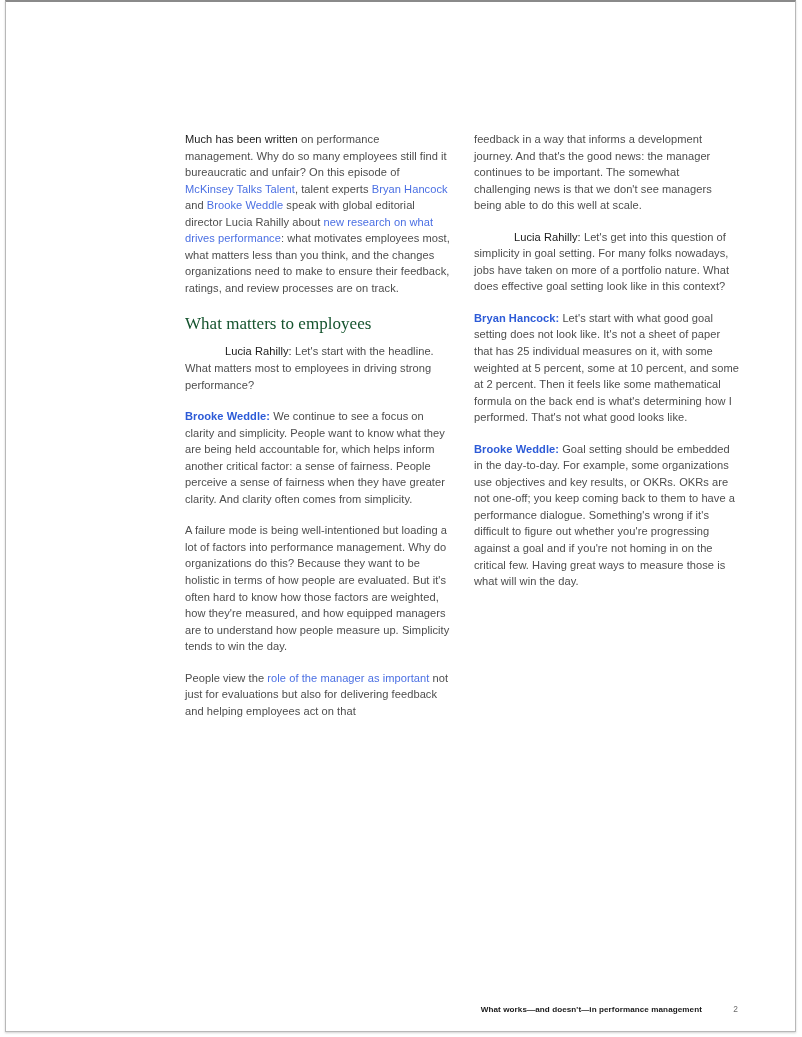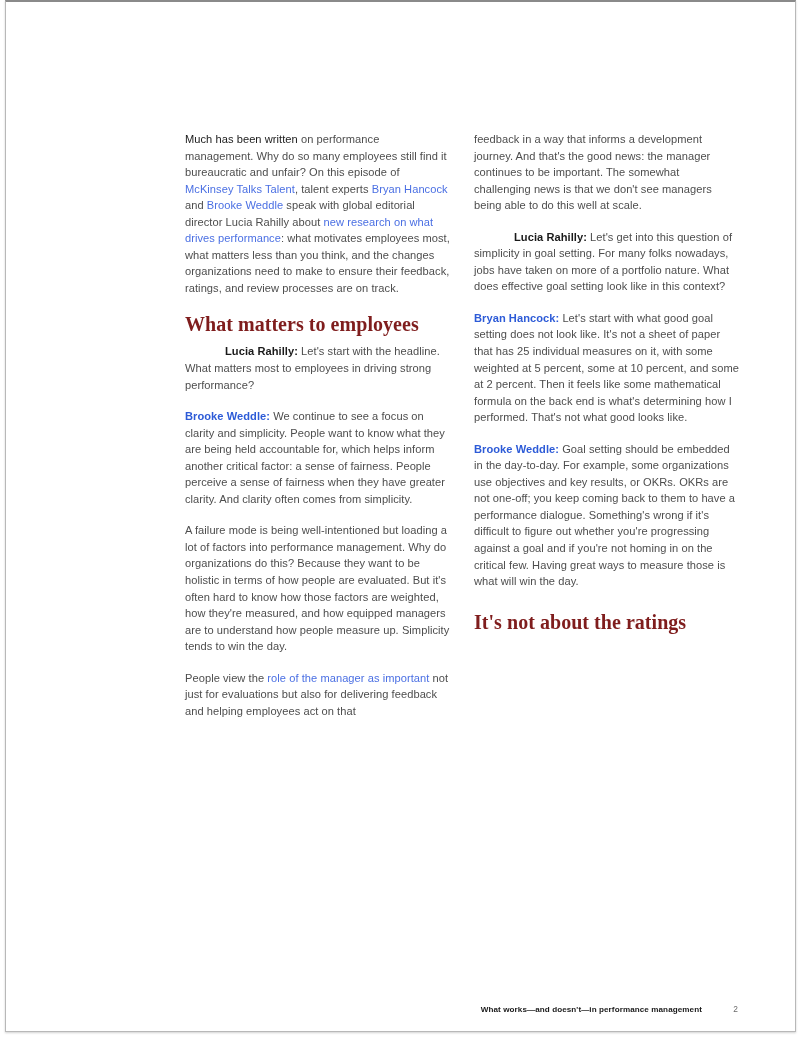--- a/index.html
+++ b/index.html
@@ -45,40 +45,40 @@
     color: #4d4d4d;
     letter-spacing: 0.005em;
     text-align: left;
   }
   p:last-child { margin-bottom: 0; }
   .lede-bold {
     font-weight: normal;
     color: #1a1a1a;
   }
   .speaker {
-    font-weight: bold;
+    font-weight: normal;
     color: #1a1a1a;
     padding-left: 40px;
   }
   .speaker-blue {
     font-weight: bold;
     color: #2d5bd7;
   }
   .link {
     color: #4a6fe3;
   }
   .link-italic {
     color: #4a6fe3;
   }
   h2 {
     font-family: "Liberation Serif", serif;
-    font-size: 20px;
+    font-size: 17px;
     line-height: 20px;
-    font-weight: bold;
-    color: #7f1d1d;
+    font-weight: normal;
+    color: #14532d;
     margin: 22px 0 9px 0;
     letter-spacing: 0.002em;
   }
   h2.first { margin-top: 18px; }
   .footer {
     position: absolute;
     left: 193px;
     right: 57px;
     top: 1002px;
     display: flex;
@@ -127,21 +127,20 @@
     <div class="col">
 
       <p>feedback in a way that informs a development journey. And that's the good news: the manager continues to be important. The somewhat challenging news is that we don't see managers being able to do this well at scale.</p>
 
       <p><span class="speaker">Lucia Rahilly:</span><span> Let's get into this question of simplicity in goal setting. For many folks nowadays, jobs have taken on more of a portfolio nature. What does effective goal setting look like in this context?</span></p>
 
       <p><span class="speaker-blue">Bryan Hancock:</span><span> Let's start with what good goal setting does not look like. It's not a sheet of paper that has 25 individual measures on it, with some weighted at 5 percent, some at 10 percent, and some at 2 percent. Then it feels like some mathematical formula on the back end is what's determining how I performed. That's not what good looks like.</span></p>
 
       <p><span class="speaker-blue">Brooke Weddle:</span><span> Goal setting should be embedded in the day-to-day. For example, some organizations use objectives and key results, or OKRs. OKRs are not one-off; you keep coming back to them to have a performance dialogue. Something's wrong if it's difficult to figure out whether you're progressing against a goal and if you're not homing in on the critical few. Having great ways to measure those is what will win the day.</span></p>
 
-      <h2>It's not about the ratings</h2>
 
 
 
     </div>
 
   </div>
 
   <div class="footer">
     <span class="footer-title">What works—and doesn't—in performance management</span>
     <span class="footer-pageno">2</span>

